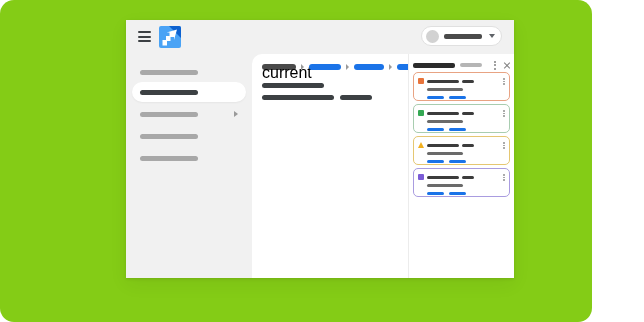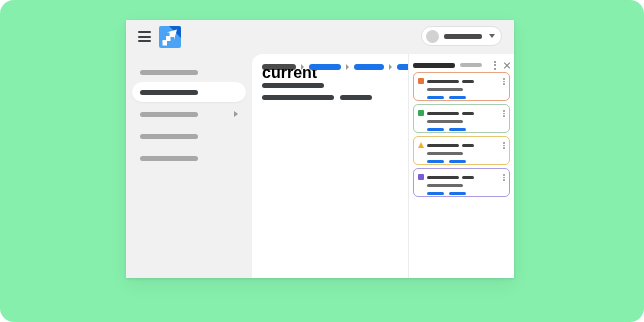--- a/index.html
+++ b/index.html
@@ -11,26 +11,25 @@
     width: 644px;
     height: 322px;
     background: #ffffff;
     font-family: "Liberation Sans", sans-serif;
     overflow: hidden;
   }
 
   
   #stage {
     position: relative;
-    width: 644px;
+    width: 592px;
     height: 322px;
-    background: #86efac;
+    background: #84cc16;
     border-radius: 14px;
     overflow: hidden;
-    font-weight: bold;
   }
 
   
   #backdrop {
     position: absolute;
     left: 126px;
     top: 20px;
     width: 388px;
     height: 258px;
     background: #f1f1f1;

